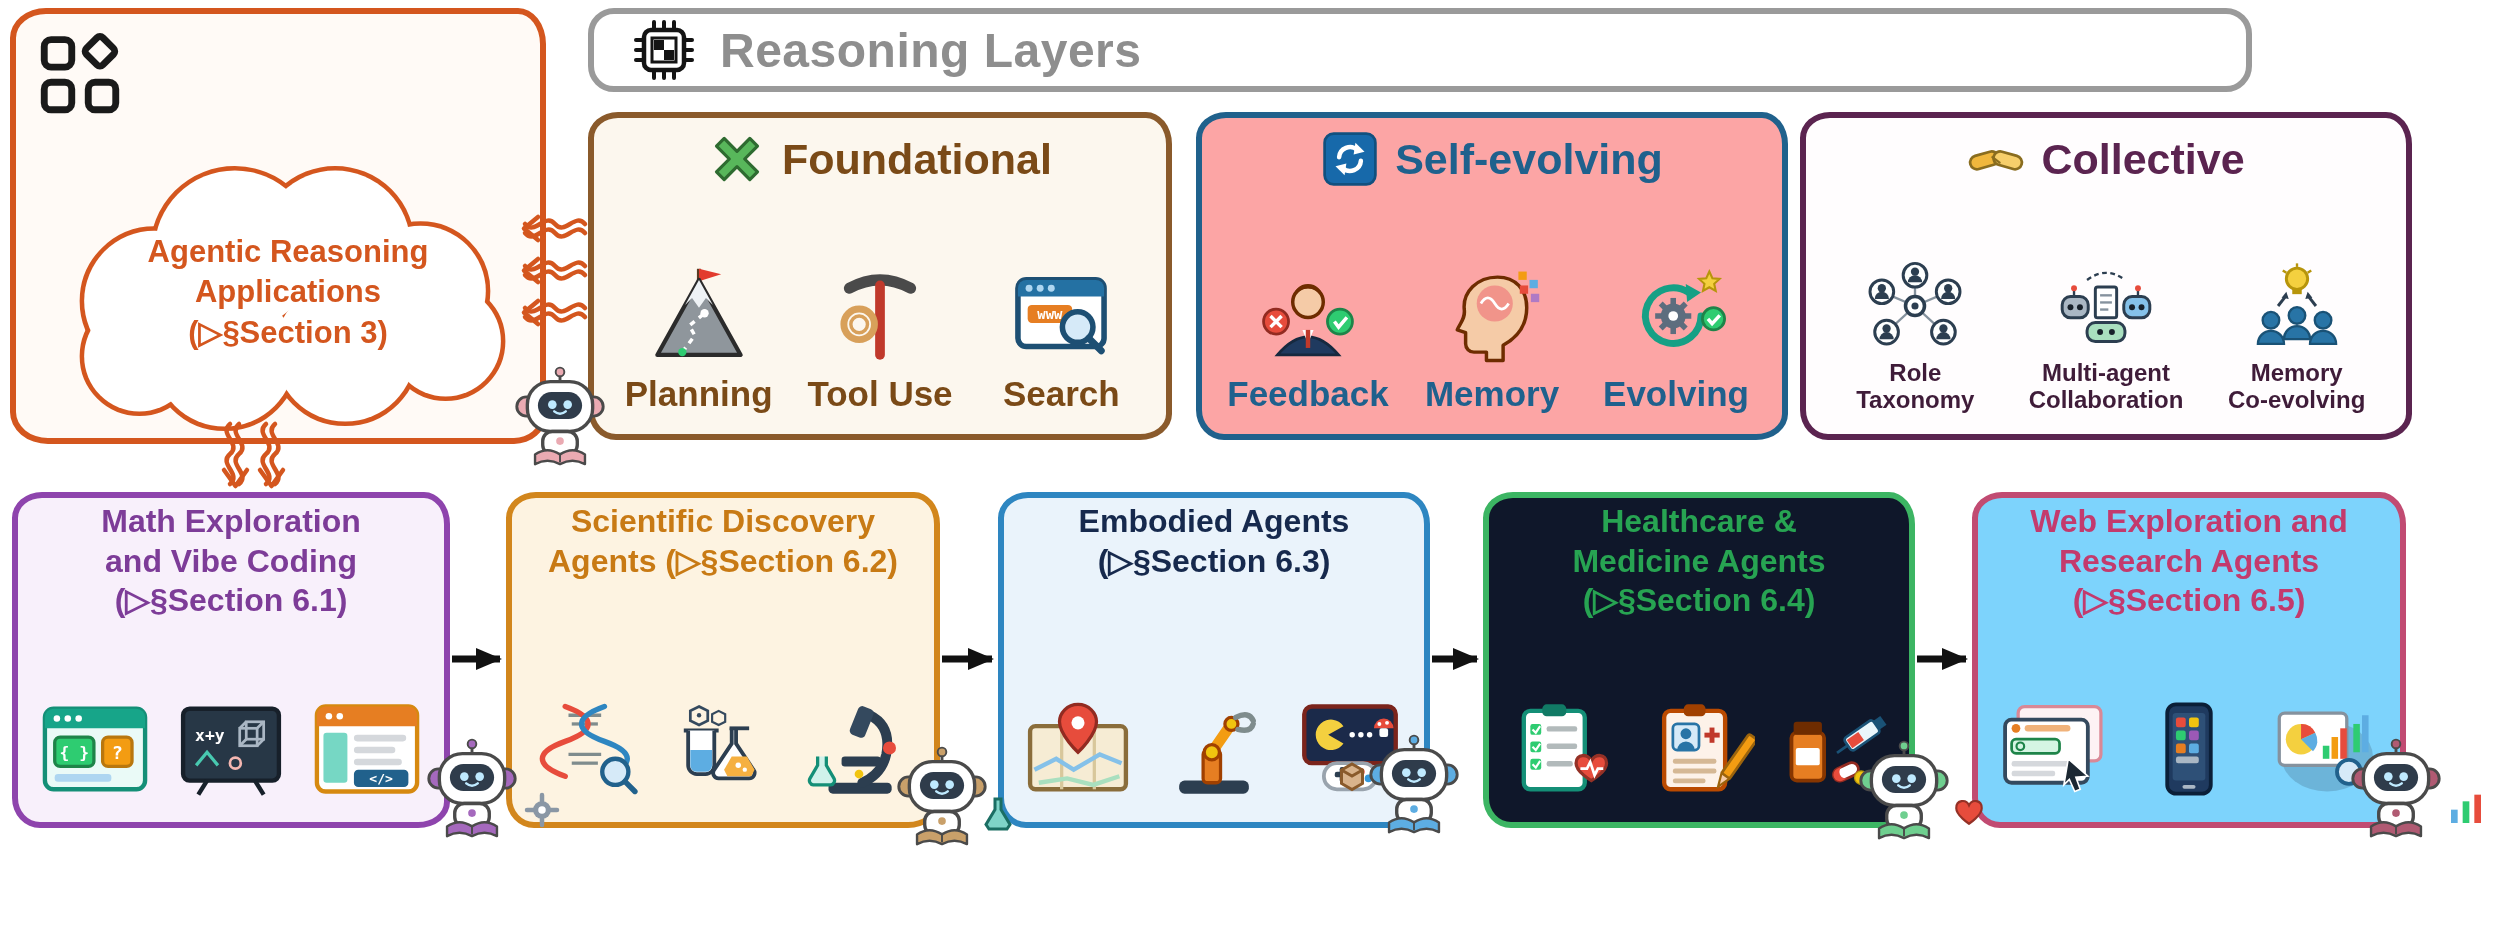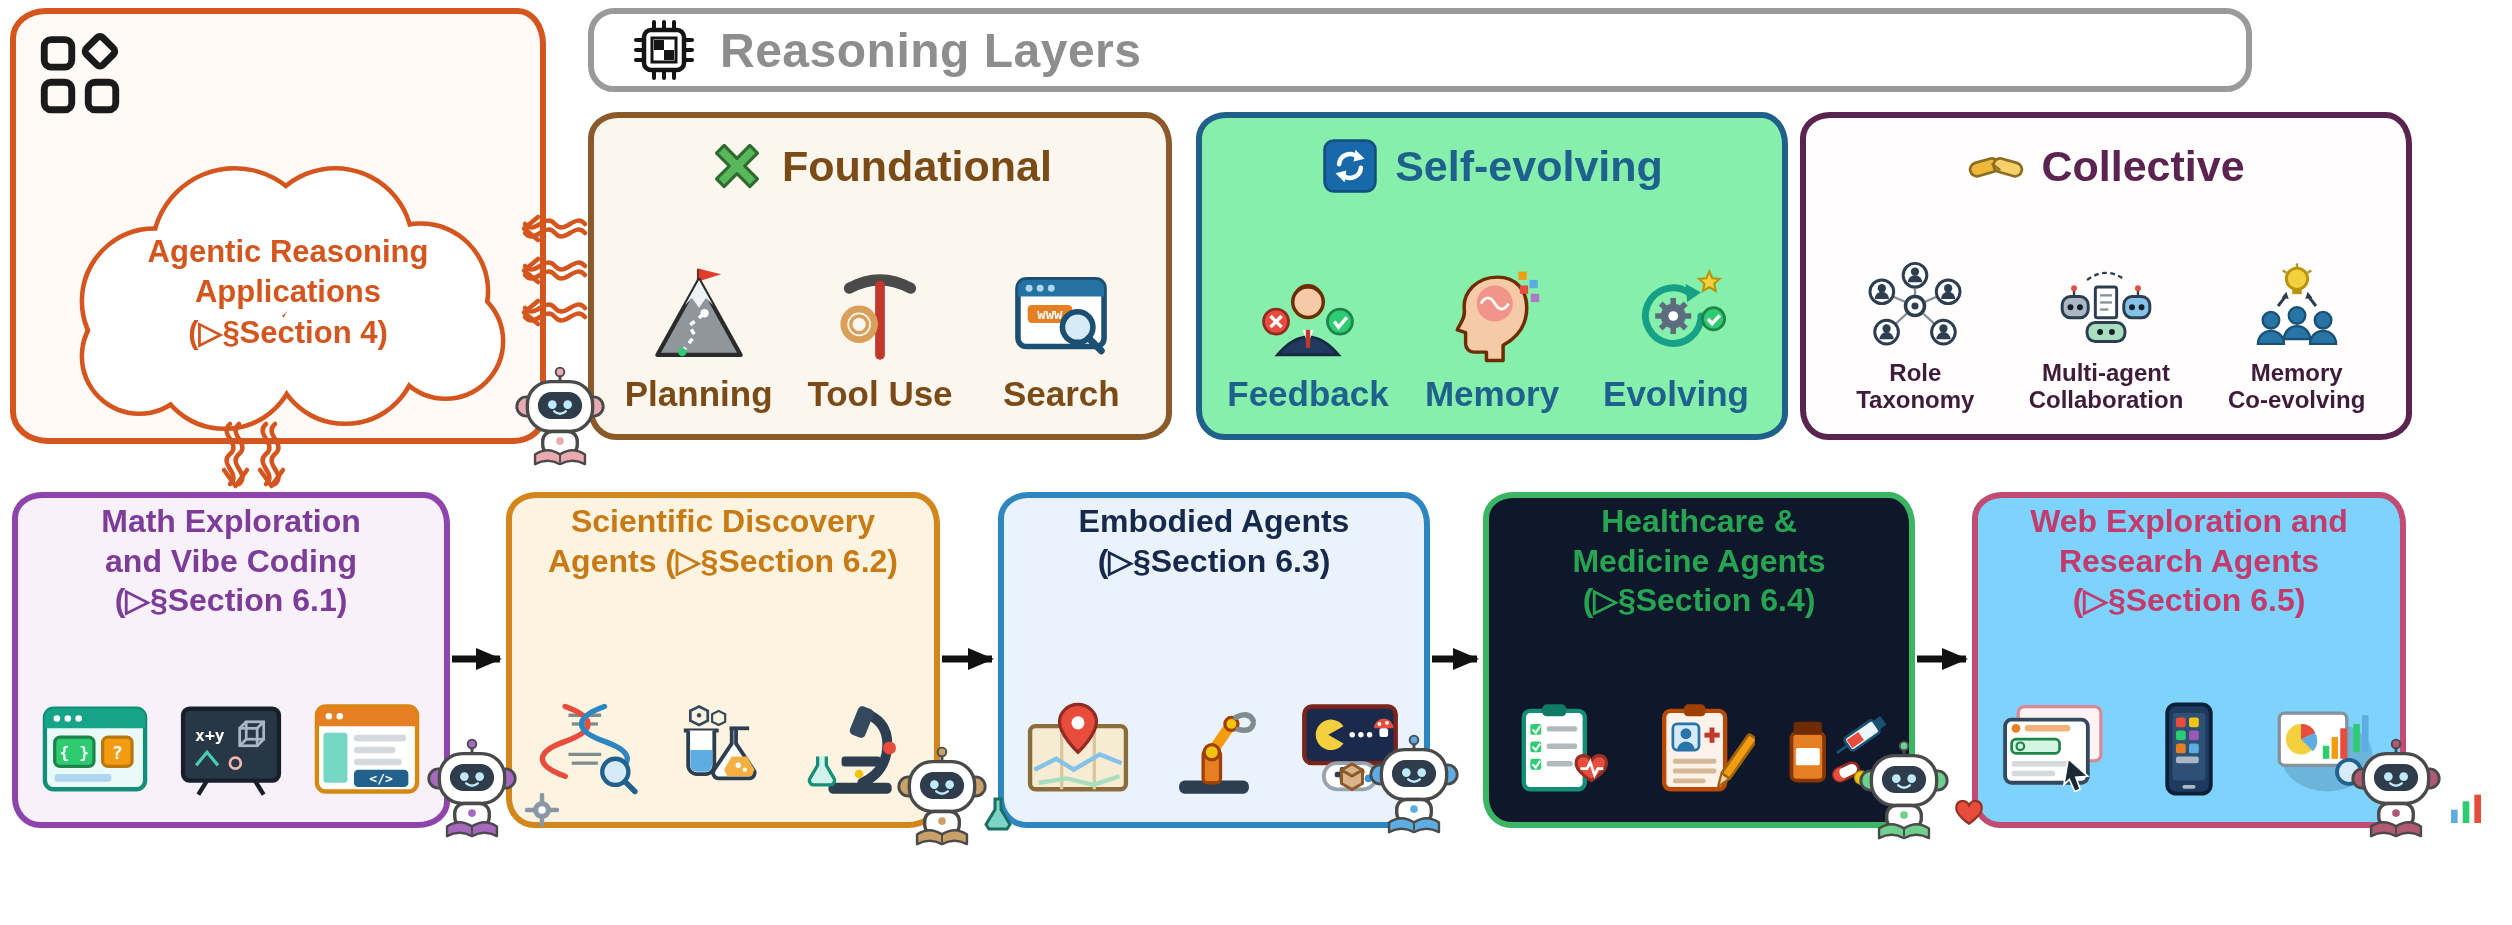--- a/index.html
+++ b/index.html
@@ -20,32 +20,32 @@
 
   
   .rl-bar{left:588px;top:8px;width:1664px;height:84px;border:6px solid #9a9a9a;background:#fff;
           border-radius:26px;display:flex;align-items:center;gap:24px;padding-left:38px}
   .chip-ic{width:64px;height:64px}
   .rl-title{font-size:48px;font-weight:bold;color:#8e8e8e;letter-spacing:.5px}
 
   
   .layer{top:112px;height:328px;display:flex;flex-direction:column;align-items:center;
          padding:12px 8px 14px;border-radius:30px 26px 32px 28px / 26px 32px 26px 30px}
-  .layer-title{display:flex;align-items:center;gap:16px;font-size:43px;font-weight:bold;margin-top:7px}
+  .layer-title{display:flex;align-items:center;gap:16px;font-size:43px;font-weight:bold;margin-top:0}
   .title-ic{width:58px;height:58px}
   .tri{display:grid;grid-template-columns:1fr 1fr 1fr;width:100%;flex:1;padding:0 6px}
   .cell{display:flex;flex-direction:column;align-items:center;justify-content:flex-end;gap:8px;padding-bottom:6px}
   .item-ic{width:108px;height:100px}
   .item-ic2{width:100px;height:90px}
   .ilab{font-size:35px;font-weight:bold;white-space:nowrap}
   .ilab2{font-size:24px;font-weight:bold;line-height:1.15;text-align:center;color:#3f1c39}
   .ilab2 span{display:block}
   .l-found{left:588px;width:584px;border:6px solid #8a5a2b;background:#fcf7ee}
   .l-found .layer-title,.l-found .ilab{color:#7a4a17}
-  .l-self{left:1196px;width:592px;border:6px solid #20618c;background:#86efac}
+  .l-self{left:1196px;width:592px;border:6px solid #20618c;background:#fca5a5}
   .l-self .layer-title,.l-self .ilab{color:#1f618d}
   .l-coll{left:1800px;width:612px;border:6px solid #5b2450;background:#fffdfe}
   .l-coll .layer-title{color:#5b2450}
 
   
   .app{top:492px;height:336px;display:flex;flex-direction:column;align-items:center;padding-top:4px;
        border-radius:30px 26px 32px 28px / 26px 32px 26px 30px}
   .app-title{font-weight:bold;font-size:32px;line-height:1.24;text-align:center}
   .app-title span{display:block}
   .app-icons{display:flex;gap:24px;margin-top:auto;margin-bottom:24px;align-items:flex-end}
@@ -118,21 +118,21 @@
             <circle cx="375" cy="140" r="65"></circle>
           <circle cx="400" cy="190" r="55"></circle>
             <circle cx="300" cy="200" r="70"></circle>
           <circle cx="180" cy="205" r="70"></circle>
             <circle cx="95" cy="205" r="55"></circle>
         </g>
       </svg>
       <div class="cloud-text">
         <span>Agentic Reasoning</span>
         <span>Applications</span>
-        <span>(▷§Section 4)</span>
+        <span>(▷§Section 3)</span>
       </div>
     </div>
   </div>
 
   <div class="box rl-bar">
     <svg class="chip-ic" viewBox="0 0 64 64">
       <g stroke="#141414" stroke-width="4" stroke-linecap="round">
         <line x1="22" y1="4" x2="22" y2="12"></line>
           <line x1="32" y1="4" x2="32" y2="12"></line>
           <line x1="42" y1="4" x2="42" y2="12"></line>

